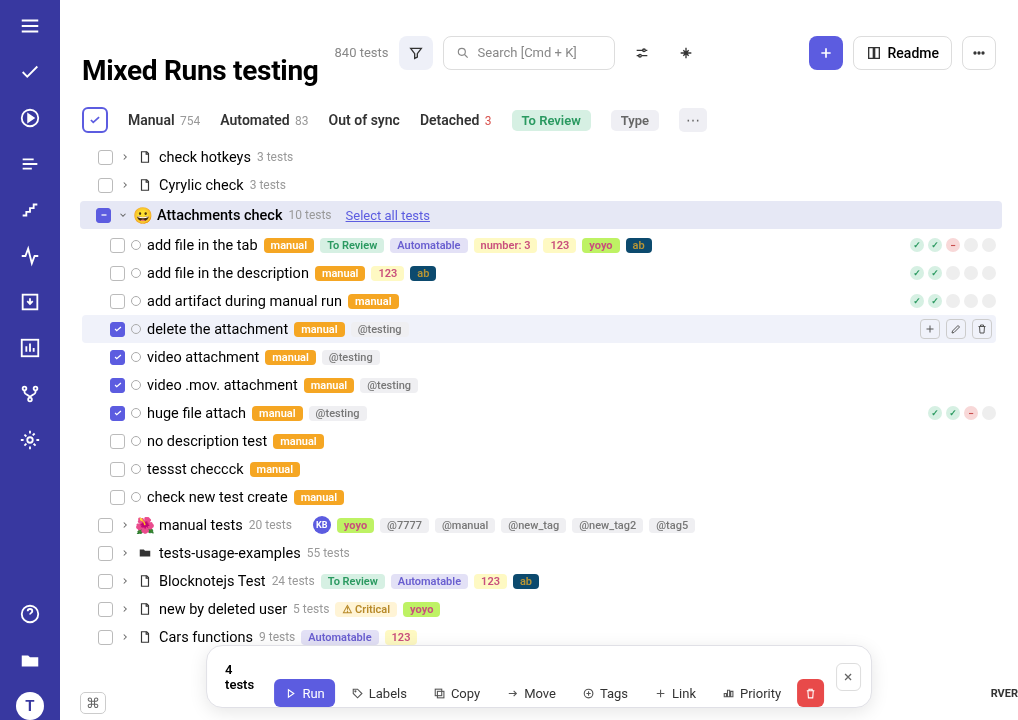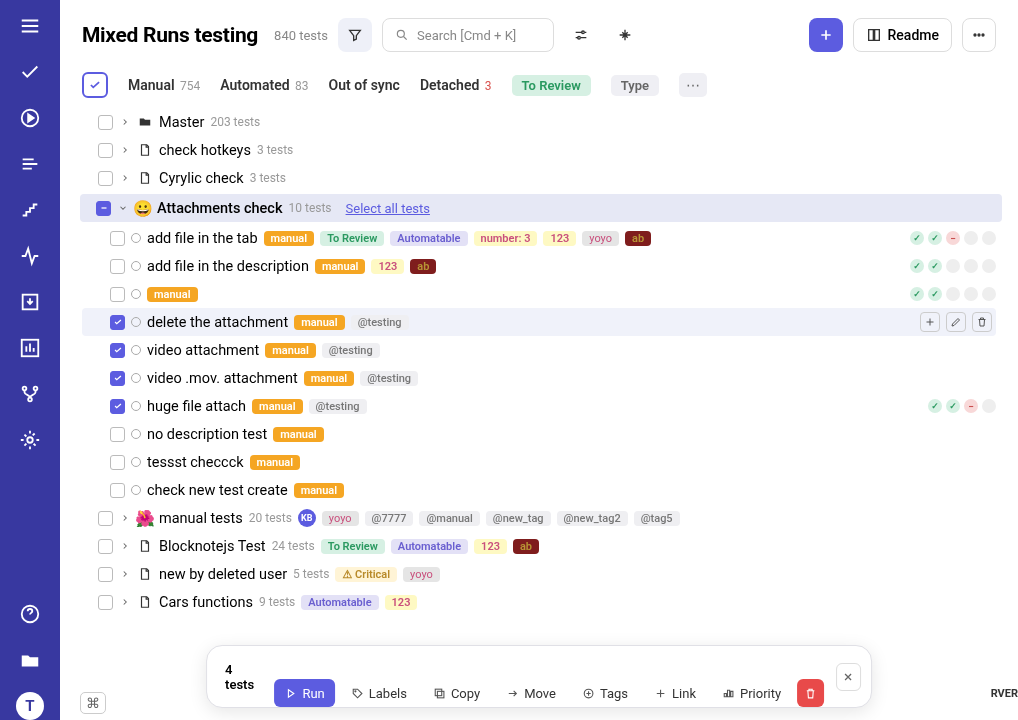--- a/index.html
+++ b/index.html
@@ -9,21 +9,21 @@
   .sidebar { width: 60px; background: #3838a0; display: flex; flex-direction: column; align-items: center; padding-top: 12px; gap: 18px; }
   .sidebar-icon { width: 28px; height: 28px; display: flex; align-items: center; justify-content: center; color: #fff; cursor: pointer; border-radius: 6px; }
   .sidebar-icon svg { width: 22px; height: 22px; stroke: #fff; fill: none; stroke-width: 2; }
   .sidebar-spacer { flex: 1; }
   
   
   .main { flex: 1; display: flex; flex-direction: column; position: relative; overflow: hidden; }
   
   
   .header { display: flex; align-items: center; padding: 18px 22px 12px 22px; gap: 10px; }
-  .page-title { font-size: 21px; font-weight: 700; letter-spacing: -0.3px; }
+  .page-title { font-size: 28px; font-weight: 700; letter-spacing: -0.3px; margin-top: 36px; }
   .test-count { font-size: 13px; color: #888; margin-left: 6px; }
   .header-spacer { flex: 1; }
   .icon-btn { width: 34px; height: 34px; border-radius: 8px; display: flex; align-items: center; justify-content: center; cursor: pointer; color: #333; }
   .icon-btn.outlined { border: 1px solid #ddd; }
   .icon-btn.filled-light { background: #eef0f8; }
   .icon-btn svg { width: 16px; height: 16px; stroke: currentColor; fill: none; stroke-width: 2; }
   .search-box { display: flex; align-items: center; gap: 8px; border: 1px solid #ddd; border-radius: 8px; padding: 0 12px; height: 34px; width: 172px; color: #888; font-size: 13px; }
   .search-box svg { width: 14px; height: 14px; stroke: #888; fill: none; stroke-width: 2; }
   .add-btn { width: 34px; height: 34px; background: #5c5ce0; border-radius: 8px; display: flex; align-items: center; justify-content: center; color: #fff; cursor: pointer; }
   .add-btn svg { width: 16px; height: 16px; stroke: #fff; fill: none; stroke-width: 2.5; }
@@ -53,25 +53,25 @@
   .chev { width: 12px; display: flex; align-items: center; justify-content: center; cursor: pointer; color: #666; }
   .chev svg { width: 10px; height: 10px; stroke: currentColor; fill: none; stroke-width: 2.5; }
   .row-icon { width: 16px; display: flex; align-items: center; justify-content: center; }
   .row-icon svg { width: 14px; height: 14px; }
   .row-title { font-size: 14.5px; }
   .row-count { font-size: 12px; color: #999; }
   .tag-manual { background: #f5a623; color: #fff; padding: 1px 7px; border-radius: 4px; font-size: 11px; font-weight: 600; }
   .tag-toreview { background: #d6f0e3; color: #2a9960; padding: 1px 7px; border-radius: 4px; font-size: 11px; font-weight: 600; }
   .tag-auto { background: #e3e1f6; color: #6a5fd0; padding: 1px 7px; border-radius: 4px; font-size: 11px; font-weight: 600; }
   .tag-num { background: #fef9c3; color: #c94f7c; padding: 1px 7px; border-radius: 4px; font-size: 11px; font-weight: 600; }
-  .tag-yoyo { background: #e5e5e5; color: #c94f7c; padding: 1px 7px; border-radius: 4px; font-size: 11px; font-weight: 400; }
-  .tag-ab { background: #7f1d1d; color: #b89535; padding: 1px 7px; border-radius: 4px; font-size: 11px; font-weight: 600; }
+  .tag-yoyo { background: #bef264; color: #c94f7c; padding: 1px 7px; border-radius: 4px; font-size: 11px; font-weight: 700; }
+  .tag-ab { background: #0c4a6e; color: #b89535; padding: 1px 7px; border-radius: 4px; font-size: 11px; font-weight: 600; }
   .tag-at { background: #efeff2; color: #777; padding: 1px 7px; border-radius: 4px; font-size: 11px; font-weight: 500; }
   .tag-crit { background: #fff4d6; color: #b88a2a; padding: 1px 7px; border-radius: 4px; font-size: 11px; font-weight: 600; }
-  .kb-badge { width: 18px; height: 18px; border-radius: 50%; background: #5c5ce0; color: #fff; font-size: 9px; font-weight: 700; display: flex; align-items: center; justify-content: center; }
+  .kb-badge { width: 18px; height: 18px; border-radius: 50%; background: #5c5ce0; color: #fff; font-size: 9px; font-weight: 700; display: flex; align-items: center; justify-content: center; margin-left: 15px; }
   .status-circle { width: 10px; height: 10px; border-radius: 50%; border: 1.5px solid #aaa; flex-shrink: 0; }
   .row-spacer { flex: 1; }
   .status-dots { display: flex; gap: 4px; }
   .dot { width: 14px; height: 14px; border-radius: 50%; }
   .dot.green { background: #d6f0e3; position: relative; }
   .dot.green::after { content: "✓"; position: absolute; inset: 0; display: flex; align-items: center; justify-content: center; color: #2a9960; font-size: 9px; font-weight: bold; }
   .dot.red { background: #f8d8d8; position: relative; }
   .dot.red::after { content: "−"; position: absolute; inset: 0; display: flex; align-items: center; justify-content: center; color: #c94f4f; font-size: 10px; font-weight: bold; }
   .dot.gray { background: #eee; }
   .row-actions { display: flex; gap: 6px; margin-right: 4px; }
@@ -243,35 +243,20 @@
 
   <div class="tree" id="tree">
       <div class="row indent1">
         <span class="cbox "></span>
         <span class="chev">
           <svg viewBox="0 0 24 24">
             <path d="M9 6l6 6-6 6"></path>
           </svg>
         </span>
         <span class="row-icon">
-          <svg viewBox="0 0 24 24" fill="#333">
-            <path d="M3 6v12h18V8H12l-2-2H3z"></path>
-          </svg>
-        </span>
-        <span class="row-title">Master</span>
-        <span class="row-count">203 tests</span>
-      </div>
-      <div class="row indent1">
-        <span class="cbox "></span>
-        <span class="chev">
-          <svg viewBox="0 0 24 24">
-            <path d="M9 6l6 6-6 6"></path>
-          </svg>
-        </span>
-        <span class="row-icon">
           <svg viewBox="0 0 24 24" fill="none" stroke="#333" stroke-width="2">
             <path d="M6 3h9l3 3v15H6z"></path>
             <path d="M14 3v4h4"></path>
           </svg>
         </span>
         <span class="row-title">check hotkeys</span>
         <span class="row-count">3 tests</span>
       </div>
       <div class="row indent1">
         <span class="cbox "></span>
@@ -337,20 +322,21 @@
           <span class="dot green"></span>
           <span class="dot green"></span>
           <span class="dot gray"></span>
           <span class="dot gray"></span>
           <span class="dot gray"></span>
         </span>
       </div>
       <div class="row indent2">
         <span class="cbox "></span>
         <span class="status-circle"></span>
+        <span class="row-title">add artifact during manual run</span>
         <span class="tag-manual">manual</span>
         <span class="row-spacer"></span>
         <span class="status-dots">
           <span class="dot green"></span>
           <span class="dot green"></span>
           <span class="dot gray"></span>
           <span class="dot gray"></span>
           <span class="dot gray"></span>
         </span>
       </div>
@@ -465,20 +451,35 @@
         <span class="tag-at">@tag5</span>
       </div>
       <div class="row indent1">
         <span class="cbox "></span>
         <span class="chev">
           <svg viewBox="0 0 24 24">
             <path d="M9 6l6 6-6 6"></path>
           </svg>
         </span>
         <span class="row-icon">
+          <svg viewBox="0 0 24 24" fill="#333">
+            <path d="M3 6v12h18V8H12l-2-2H3z"></path>
+          </svg>
+        </span>
+        <span class="row-title">tests-usage-examples</span>
+        <span class="row-count">55 tests</span>
+      </div>
+      <div class="row indent1">
+        <span class="cbox "></span>
+        <span class="chev">
+          <svg viewBox="0 0 24 24">
+            <path d="M9 6l6 6-6 6"></path>
+          </svg>
+        </span>
+        <span class="row-icon">
           <svg viewBox="0 0 24 24" fill="none" stroke="#333" stroke-width="2">
             <path d="M6 3h9l3 3v15H6z"></path>
             <path d="M14 3v4h4"></path>
           </svg>
         </span>
         <span class="row-title">Blocknotejs Test</span>
         <span class="row-count">24 tests</span>
         <span class="tag-toreview">To Review</span> 
         <span class="tag-auto">Automatable</span> 
         <span class="tag-num">123</span> 

